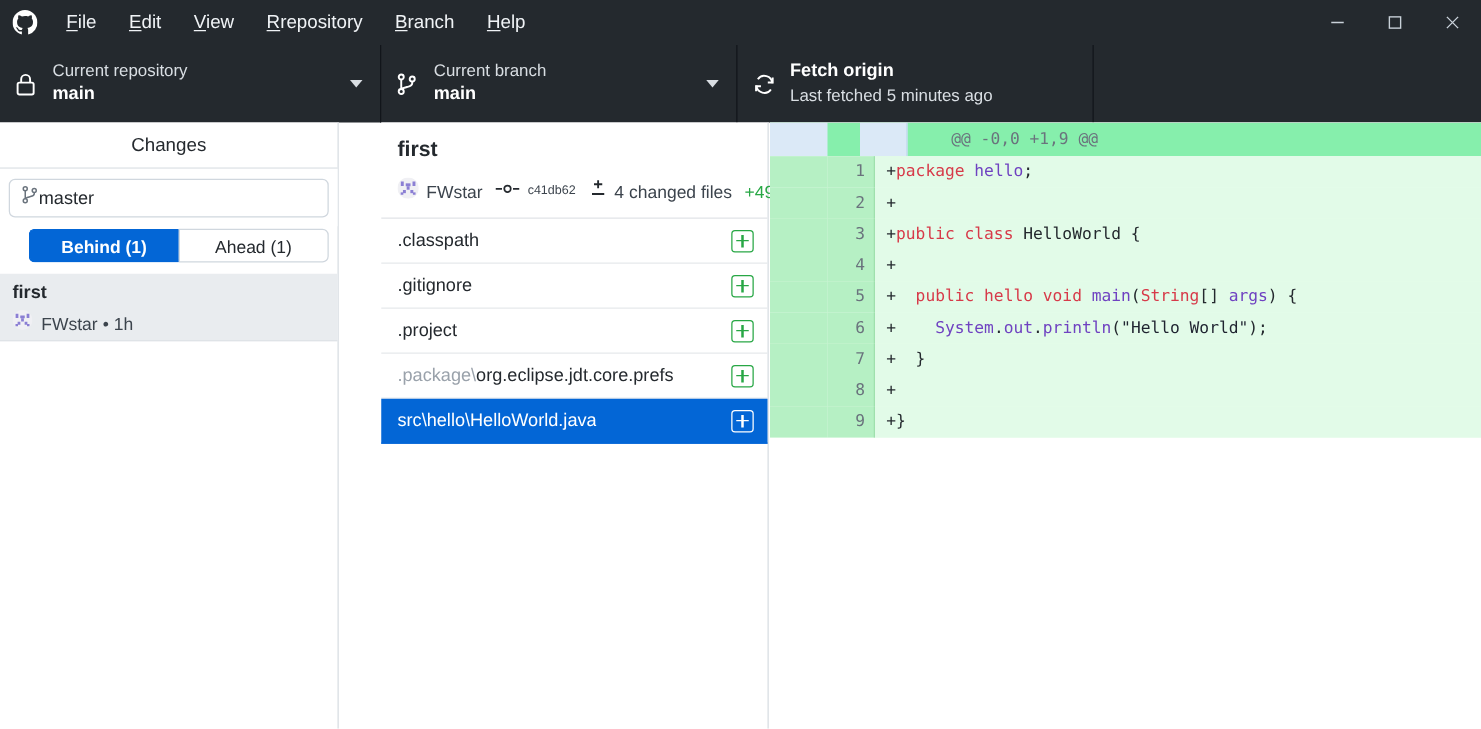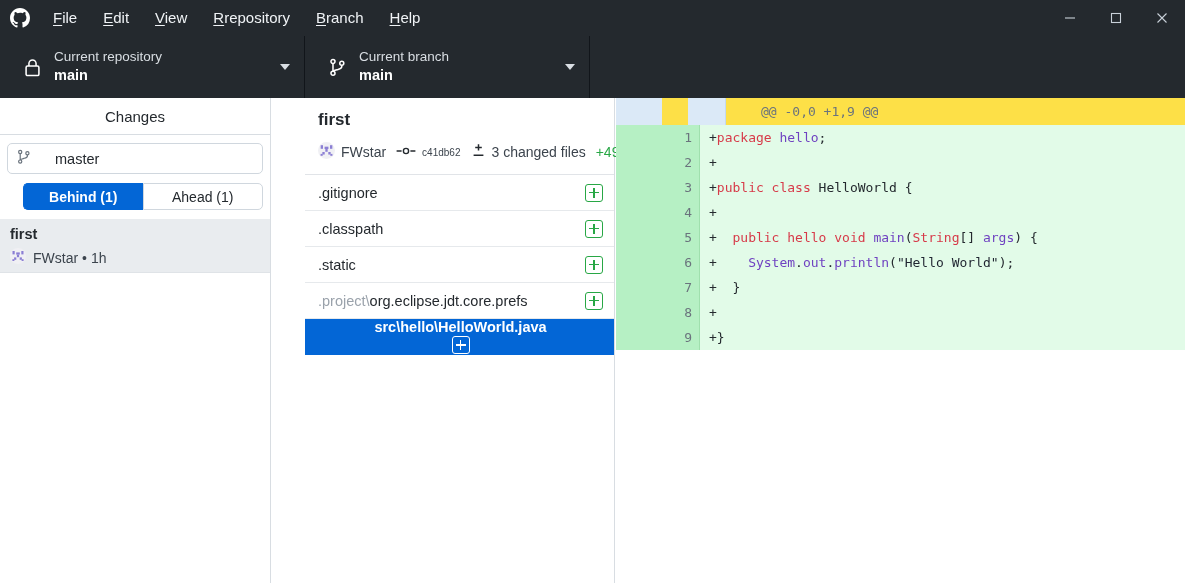--- a/index.html
+++ b/index.html
@@ -29,21 +29,21 @@
   .winbtn {
     width: 46px; height: 36px; display: flex; align-items: center; justify-content: center;
   }
 
   
   .toolbar {
     position: absolute; top: 36px; left: 0; width: 1185px; height: 62px;
     background: #24292e; display: flex;
   }
   .tb-cell {
-    height: 62px; display: flex; align-items: center; padding: 0 24px;
+    height: 62px; display: flex; align-items: center; padding: 0 12px;
     border-right: 1px solid #11151a; position: relative;
   }
   .tb-repo { width: 305px; }
   .tb-branch { width: 285px; }
   .tb-fetch { width: 285px; }
   .tb-rest { flex: 1; border-right: none; }
   .tb-icon { width: 30px; display: flex; align-items: center; justify-content: flex-start; }
   .tb-text { display: flex; flex-direction: column; justify-content: center; line-height: 1.35; }
   .tb-label { color: #d9dee3; font-size: 13.5px; }
   .tb-value { color: #ffffff; font-size: 14.5px; font-weight: bold; }
@@ -67,21 +67,21 @@
   .tab:last-child { border-right: none; }
   .tab.active::after {
     content: ""; position: absolute; left: 0; right: 0; bottom: -1px;
     height: 2px; background: #0366d6;
   }
   .branchbox-wrap { padding: 8px 7px 7px 7px; background: #fff; }
   .branchbox {
     height: 31px; border: 1px solid #d0d7de; border-radius: 5px;
     display: flex; align-items: center; padding: 0 9px; background: #fff;
   }
-  .branchbox .bname { font-size: 14.5px; color: #24292e; margin-left: 24px; }
+  .branchbox .bname { font-size: 14.5px; color: #24292e; margin-left: 0; }
   .segmented { display: flex; height: 27px; margin: 2px 7px 0 23px; }
   .seg {
     flex: 1; display: flex; align-items: center; justify-content: center;
     font-size: 14px; border: 1px solid #d0d7de; cursor: default;
   }
   .seg.left { border-radius: 5px 0 0 5px; border-right: none; }
   .seg.right { border-radius: 0 5px 5px 0; }
   .seg.on { background: #0366d6; color: #fff; border-color: #0366d6; font-weight: bold; }
   .seg.off { background: #fff; color: #24292e; }
   .commit-list { margin-top: 9px; }
@@ -106,42 +106,42 @@
   .ch-add { font-size: 14px; color: #28a745; }
   .ch-del { font-size: 14px; color: #d73a49; }
   .ch-gear { display: flex; align-items: center; gap: 3px; }
   .filerow {
     height: 36px; display: flex; align-items: center; justify-content: space-between;
     padding: 0 11px 0 13px; border-bottom: 1px solid #e6e9ec; cursor: default;
     font-size: 14.5px; color: #24292e;
   }
   .filerow .fname { overflow: hidden; text-overflow: ellipsis; white-space: nowrap; }
   .filerow .dim { color: #9aa2ab; }
-  .filerow.selected { background: #0366d6; color: #ffffff; font-weight: bold; border-bottom-color: #0366d6; flex-direction: column; }
+  .filerow.selected { background: #0366d6; color: #ffffff; font-weight: normal; border-bottom-color: #0366d6; }
   .filerow.selected .dim { color: #dbe8f8; }
   .plusbox {
     width: 18px; height: 18px; border: 1.6px solid #28a745; border-radius: 3px;
     position: relative; flex: none;
   }
   .plusbox::before, .plusbox::after {
     content: ""; position: absolute; background: #28a745;
   }
   .plusbox::before { left: 3px; right: 3px; top: 7px; height: 1.8px; }
   .plusbox::after { top: 3px; bottom: 3px; left: 7px; width: 1.8px; }
   .filerow.selected .plusbox { border-color: #ffffff; }
   .filerow.selected .plusbox::before, .filerow.selected .plusbox::after { background: #ffffff; }
 
   
   .diff {
     position: absolute; top: 98px; left: 616px; width: 569px; height: 485px;
     background: #ffffff; font-family: "DejaVu Sans Mono", monospace; font-size: 13px;
     overflow: hidden;
   }
   .dline { display: flex; height: 25px; align-items: center; }
-  .dline.hunk { background: #fde047; height: 27px; gap: 26px; }
+  .dline.hunk { background: #86efac; height: 27px; gap: 26px; }
   .dline.add { background: #e2fbe8; }
   .gut-old { width: 46px; height: 100%; flex: none; }
   .gut-new {
     width: 38px; height: 100%; flex: none; text-align: right; padding-right: 7px;
     color: #6a737d; display: flex; align-items: center; justify-content: flex-end;
     border-right: 1px solid #9fe0ad;
   }
   .dline.hunk .gut-old, .dline.hunk .gut-new { background: #dbe9f7; border-right-color: #c3d9ef; }
   .dline.add .gut-old { background: #b6f0c4; }
   .dline.add .gut-new { background: #b6f0c4; }
@@ -215,20 +215,33 @@
           <path d="M3.2 4.7v6.4M10.6 6.1v1.1c0 1.9-2.1 2.2-3.6 2.6-1.5.4-3.8.9-3.8 1.8"></path>
         </svg>
       </div>
       <div class="tb-text">
         <span class="tb-label">Current branch</span>
         <span class="tb-value">main</span>
       </div>
       <span class="tb-caret"></span>
     </div>
 
+    <div class="tb-cell tb-fetch">
+      <div class="tb-icon">
+        <svg width="19" height="19" viewBox="0 0 16 16" fill="none" stroke="#ffffff" stroke-width="1.3">
+          <path d="M13.3 7.2A5.3 5.3 0 0 0 3.6 4.6"></path>
+            <path d="M2.7 8.8a5.3 5.3 0 0 0 9.7 2.6"></path>
+          <path d="M13.6 3.4v3.3h-3.3M2.4 12.6V9.3h3.3"></path>
+        </svg>
+      </div>
+      <div class="tb-text">
+        <span class="tb-value">Fetch origin</span>
+        <span class="tb-label">Last fetched 5 minutes ago</span>
+      </div>
+    </div>
 
     <div class="tb-cell tb-rest"></div>
   </div>
 
   <div class="sidebar">
     <div class="tabs">
       <div class="tab">
           <span>Changes</span>
         </div>
     </div>
@@ -308,54 +321,54 @@
             <circle cx="10" cy="6" r="2.6"></circle>
               <path d="M0.6 6h5M14.4 6h5"></path>
           </svg>
         </span>
         <span class="sha">c41db62</span>
         <span style="margin-left:6px">
           <svg width="13" height="16" viewBox="0 0 13 16" fill="none" stroke="#24292e" stroke-width="1.5">
             <path d="M6.5 2.2v6.4M3.2 5.4h6.6M1.6 13.2h9.8"></path>
           </svg>
         </span>
-        <span class="txt">3 changed files</span>
+        <span class="txt">4 changed files</span>
         <span class="ch-add" style="margin-left:4px">+49</span>
         <span class="ch-del">-0</span>
         <span class="ch-gear" style="margin-left:4px">
           <span>
             <svg width="18" height="18" viewBox="0 0 16 16" fill="none" stroke="#24292e" stroke-width="1.3">
               <circle cx="8" cy="8" r="2.2"></circle>
               <path d="M8 1.6l1 1.5 1.8-.4.3 1.8 1.7.7-.8 1.6.8 1.6-1.7.7-.3 1.8-1.8-.4-1 1.5-1-1.5-1.8.4-.3-1.8-1.7-.7.8-1.6-.8-1.6 1.7-.7.3-1.8 1.8.4z"></path>
             </svg>
           </span>
           <span>
             <svg width="9" height="6" viewBox="0 0 10 6">
                 <path d="M0 0h10L5 6z" fill="#24292e"></path>
               </svg>
           </span>
         </span>
       </div>
     </div>
 
     <div>
       <div class="filerow">
+        <span class="fname"><span class="dim"></span><span>.classpath</span></span>
+        <span class="plusbox"></span>
+      </div>
+      <div class="filerow">
         <span class="fname"><span class="dim"></span><span>.gitignore</span></span>
         <span class="plusbox"></span>
       </div>
       <div class="filerow">
-        <span class="fname"><span class="dim"></span><span>.classpath</span></span>
+        <span class="fname"><span class="dim"></span><span>.project</span></span>
         <span class="plusbox"></span>
       </div>
       <div class="filerow">
-        <span class="fname"><span class="dim"></span><span>.static</span></span>
-        <span class="plusbox"></span>
-      </div>
-      <div class="filerow">
-        <span class="fname"><span class="dim">.project\</span><span>org.eclipse.jdt.core.prefs</span></span>
+        <span class="fname"><span class="dim">.package\</span><span>org.eclipse.jdt.core.prefs</span></span>
         <span class="plusbox"></span>
       </div>
       <div class="filerow selected">
         <span class="fname"><span class="dim"></span><span>src\hello\HelloWorld.java</span></span>
         <span class="plusbox"></span>
       </div>
     </div>
   </div>
 
   <div class="diff">

